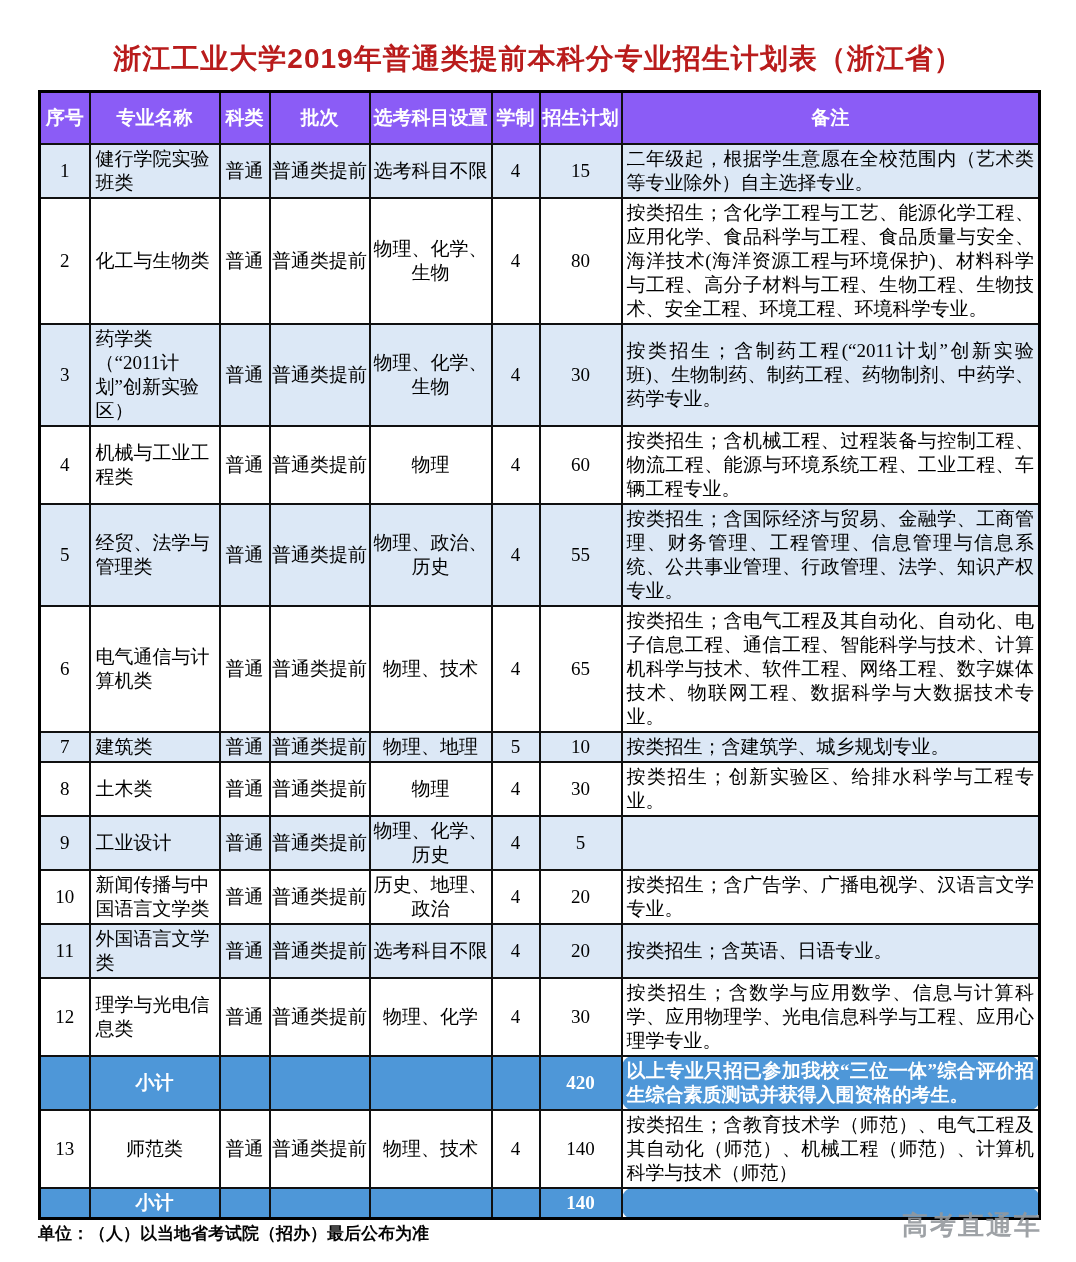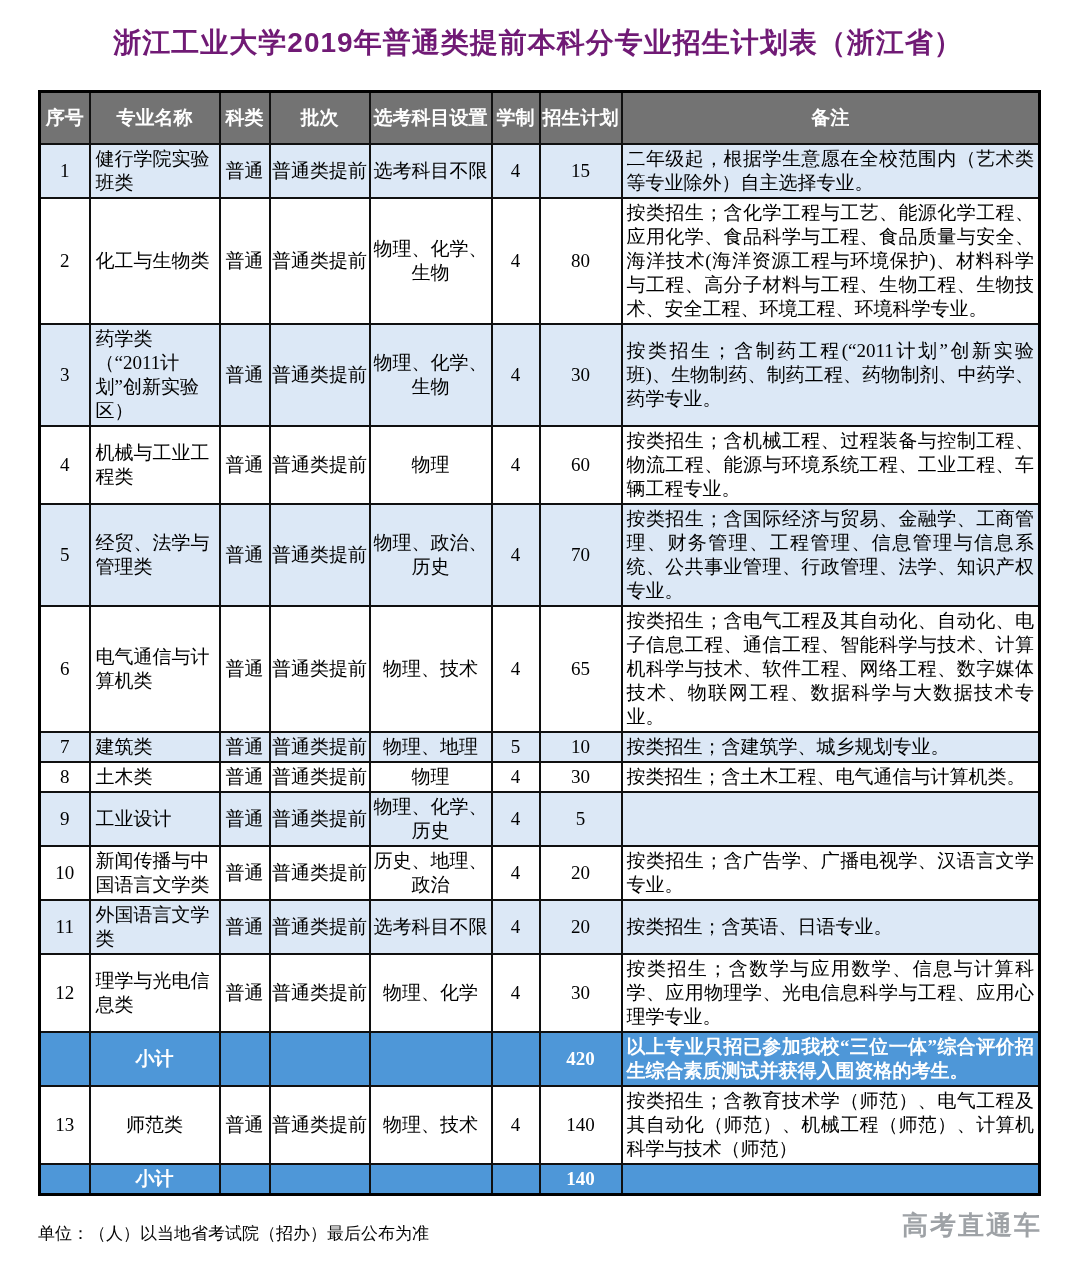--- a/index.html
+++ b/index.html
@@ -1,50 +1,50 @@
 <!DOCTYPE html>
 <html><head>
 <meta charset="utf-8">
 <style>
   html,body{margin:0;padding:0;background:#ffffff;}
   body{
     width:1076px;height:1262px;position:relative;overflow:hidden;
     font-family:"Liberation Serif","DejaVu Serif",serif;color:#000;
   }
   .page-title{
-    margin:0;padding-top:24px;text-align:center;
+    margin:16px;padding-top:24px;text-align:center;
     font-family:"Liberation Sans","DejaVu Sans",sans-serif;
-    font-size:28px;font-weight:bold;letter-spacing:1px;color:#701a75;
+    font-size:28px;font-weight:bold;letter-spacing:1px;color:#b91c1c;
   }
   .table-wrap{position:absolute;left:38px;top:90px;width:1000px;}
   table.plan{
     border-collapse:collapse;table-layout:fixed;width:1000px;
     border:3px solid #000;
     font-size:19px;line-height:24px;
   }
   table.plan th,table.plan td{
     border:2px solid #101010;vertical-align:middle;
     word-break:break-word;overflow-wrap:break-word;
   }
   thead th{
-    background:#737373;color:#ffffff;font-weight:bold;
+    background:#8b5cf6;color:#ffffff;font-weight:bold;
     text-align:center;padding:3px 2px;height:44px;
   }
   td{background:#ffffff;}
   tr.band td{background:#DCE8F6;}
   tr.subtotal td{background:#4E97D8;color:#ffffff;font-weight:bold;}
   tr.subtotal td.c-major{text-align:center;}
-  tr.subtotal td.c-remark{font-weight:bold;}
+  tr.subtotal td.c-remark{font-weight:bold;border-radius:11px;}
   .c-no,.c-cat,.c-batch,.c-dur,.c-plan{text-align:center;padding:2px 1px;}
   .c-subj{text-align:center;padding:2px 0;}
   .c-major{text-align:left;padding:2px 5px;}
   .c-remark{text-align:justify;padding:2px 4px;}
   .footer-note{
     position:absolute;left:38px;top:1222px;
-    font-size:17px;font-weight:400;color:#050505;
+    font-size:17px;font-weight:700;color:#050505;
   }
   .watermark{
     position:absolute;right:34px;top:1208px;
     font-family:Liberation Serif, serif;
     font-size:26px;font-weight:bold;color:rgba(148,152,156,0.9);
     letter-spacing:2px;
   }
 </style>
 </head>
 <body>
@@ -116,21 +116,21 @@
           <td class="c-plan">60</td>
           <td class="c-remark">按类招生；含机械工程、过程装备与控制工程、物流工程、能源与环境系统工程、工业工程、车辆工程专业。</td>
         </tr>
         <tr class="band">
           <td class="c-no">5</td>
           <td class="c-major">经贸、法学与管理类</td>
           <td class="c-cat">普通</td>
           <td class="c-batch">普通类提前</td>
           <td class="c-subj">物理、政治、历史</td>
           <td class="c-dur">4</td>
-          <td class="c-plan">70</td>
+          <td class="c-plan">55</td>
           <td class="c-remark">按类招生；含国际经济与贸易、金融学、工商管理、财务管理、工程管理、信息管理与信息系统、公共事业管理、行政管理、法学、知识产权专业。</td>
         </tr>
         <tr>
           <td class="c-no">6</td>
           <td class="c-major">电气通信与计算机类</td>
           <td class="c-cat">普通</td>
           <td class="c-batch">普通类提前</td>
           <td class="c-subj">物理、技术</td>
           <td class="c-dur">4</td>
           <td class="c-plan">65</td>
@@ -147,21 +147,21 @@
           <td class="c-remark">按类招生；含建筑学、城乡规划专业。</td>
         </tr>
         <tr>
           <td class="c-no">8</td>
           <td class="c-major">土木类</td>
           <td class="c-cat">普通</td>
           <td class="c-batch">普通类提前</td>
           <td class="c-subj">物理</td>
           <td class="c-dur">4</td>
           <td class="c-plan">30</td>
-          <td class="c-remark">按类招生；含土木工程、电气通信与计算机类。</td>
+          <td class="c-remark">按类招生；创新实验区、给排水科学与工程专业。</td>
         </tr>
         <tr class="band">
           <td class="c-no">9</td>
           <td class="c-major">工业设计</td>
           <td class="c-cat">普通</td>
           <td class="c-batch">普通类提前</td>
           <td class="c-subj">物理、化学、历史</td>
           <td class="c-dur">4</td>
           <td class="c-plan">5</td>
           <td class="c-remark"></td>

